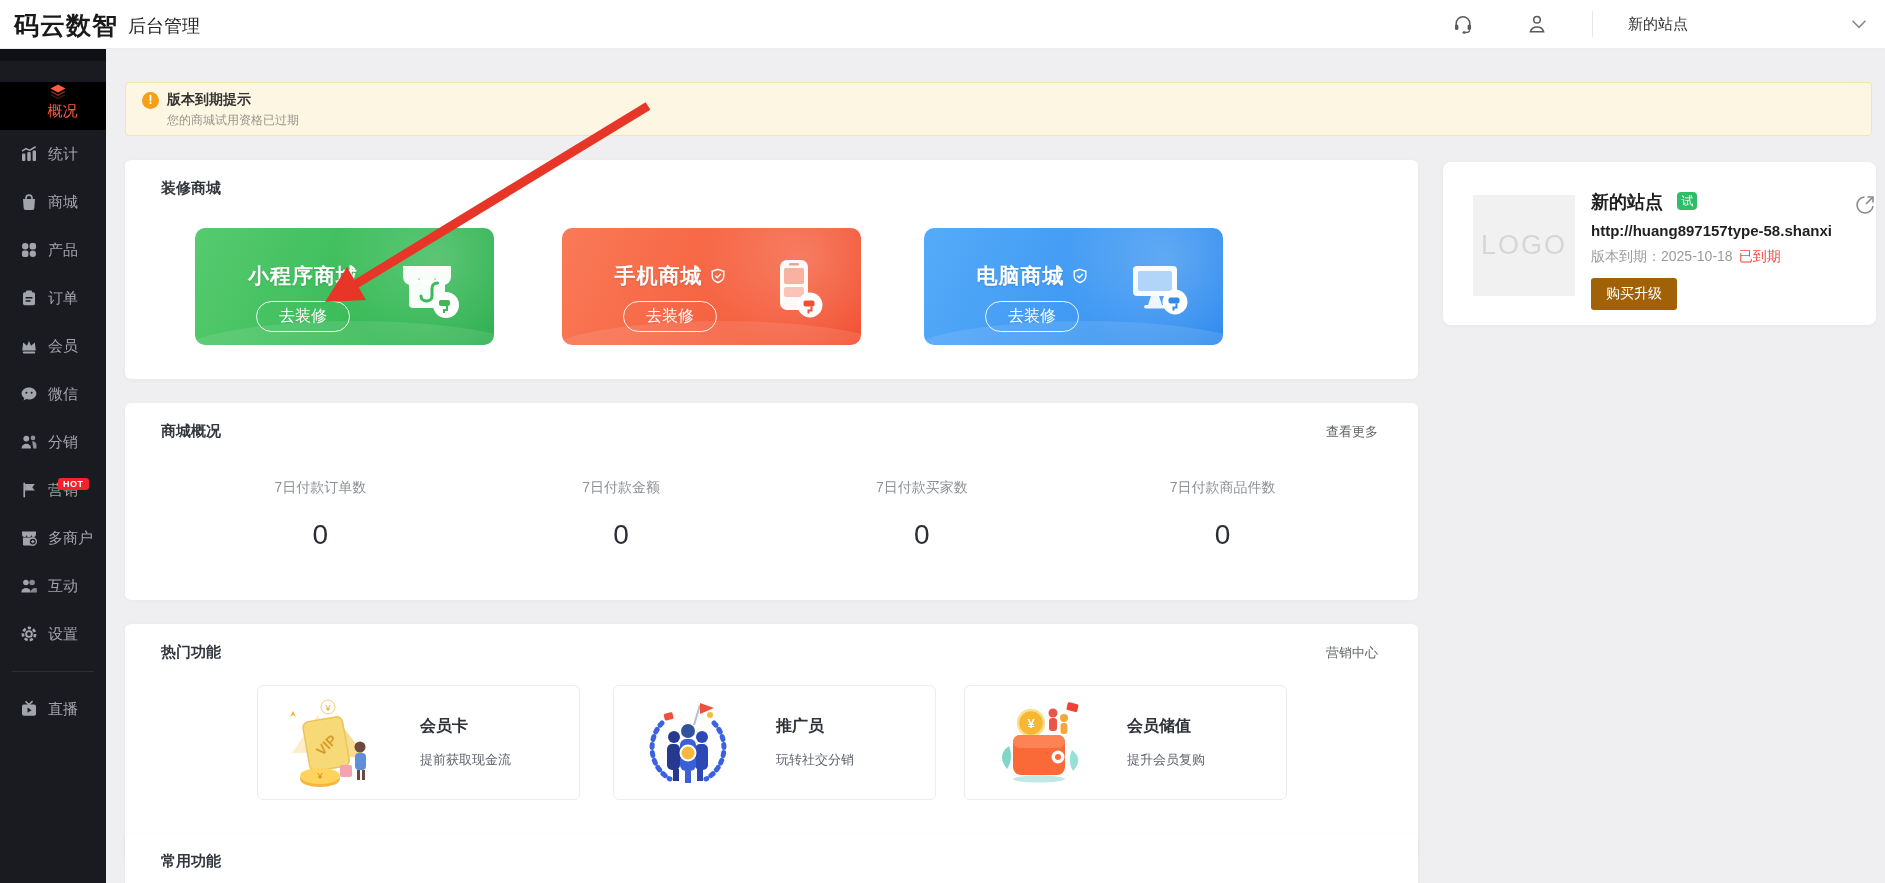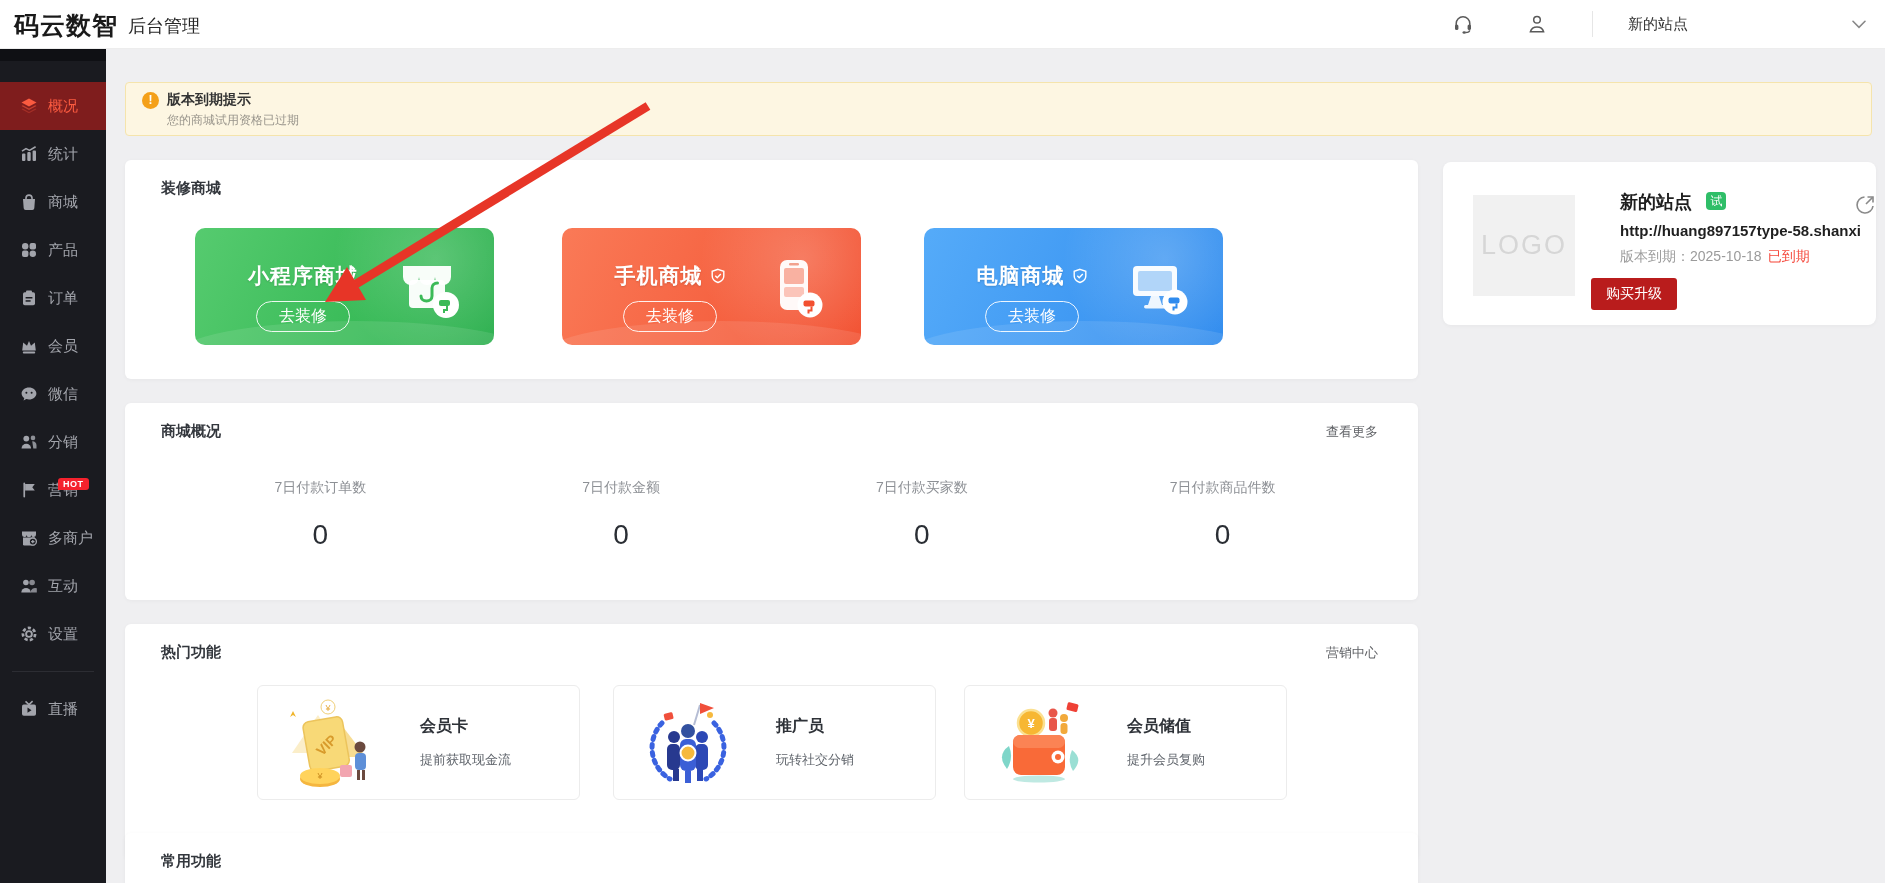--- a/index.html
+++ b/index.html
@@ -16,21 +16,21 @@
   .hdr-divider { position:absolute; left:1592px; top:11px; width:1px; height:26px; background:#e6e6e6; }
   .hdr-site { position:absolute; left:1628px; top:15px; font-size:15px; color:#333; cursor:pointer; }
   .hdr-chevron { position:absolute; left:1852px; top:20px; width:14px; height:9px; color:#888; cursor:pointer; }
 
   
   .sidebar { position:absolute; top:48px; left:0; bottom:0; width:106px; background:#1a1b20; z-index:9; }
   .sidebar::before { content:""; position:absolute; top:0; left:0; right:0; height:13px; background:#0f1014; }
   .nav { padding-top:34px; }
   .nav-item { height:48px; display:flex; align-items:center; padding-left:19px; color:#a2a4ab; font-size:15px; cursor:pointer; position:relative; --cutbg:#1a1b20; }
   .nav-item .nico { width:20px; height:20px; margin-right:9px; display:flex; align-items:center; justify-content:center; flex:none; }
-  .nav-item.active { background:#7f1d1d; color:#fb5b40; --cutbg:#ffffff; }
+  .nav-item.active { background:#000000; color:#fb5b40;flex-direction:column; --cutbg:#ffffff; }
   .hot-badge { position:absolute; top:12px; left:58px; background:#f5222d; color:#fff; font-size:9px; font-weight:bold; padding:1px 5px; border-radius:3px 3px 3px 0; letter-spacing:.5px; }
   .nav-divider { height:1px; background:#2c2d33; margin:13px 12px; }
 
   
   .card { position:absolute; background:#fff; border-radius:6px; box-shadow:0 1px 4px rgba(0,0,0,.04); }
   .section-heading { position:absolute; left:36px; top:19px; font-size:15px; font-weight:bold; color:#33373d; }
   .more-link { position:absolute; right:40px; top:20px; font-size:13px; color:#606266; cursor:pointer; }
 
   
   .alert { position:absolute; left:125px; top:82px; width:1747px; height:54px; background:#fdf6e2; border:1px solid #f5e4ac; border-radius:4px; padding:8px 16px; z-index:2; }
@@ -69,28 +69,28 @@
   .feature-text { margin-left:40px; }
   .feature-title { font-size:16px; font-weight:bold; color:#2e3238; }
   .feature-desc { font-size:13px; color:#5f646b; margin-top:14px; }
 
   
   #card-common { left:125px; top:833px; width:1293px; height:70px; }
 
   
   #site-panel { left:1443px; top:162px; width:433px; height:163px; border-radius:8px; }
   .logo-box { position:absolute; left:30px; top:33px; width:102px; height:101px; background:#f1f1f1; border-radius:0; display:flex; align-items:center; justify-content:center; font-size:27px; color:#d6d6d6; letter-spacing:2px; }
-  .site-info { position:absolute; left:148px; top:28px; right:22px;margin-left:29px; }
+  .site-info { position:absolute; left:148px; top:28px; right:22px; }
   .site-name { font-size:18px; font-weight:bold; color:#1f1f1f; display:inline-block; }
   .badge-trial { display:inline-block; background:#2fbe68; color:#fff; font-size:12px; line-height:1; padding:3px 4px; border-radius:4px; margin-left:10px; vertical-align:3px; }
   .site-url { margin-top:8px; font-size:15px; font-weight:bold; color:#1f1f1f; white-space:nowrap; width:242px; overflow:hidden; cursor:pointer; }
   .open-icon { position:absolute; right:0; top:32px; width:22px; height:22px; color:#8a8a8a; cursor:pointer; }
   .expire-row { margin-top:9px; font-size:14px; color:#9b9b9b; }
   .expire-status { color:#f5493d; margin-left:6px; }
-  .upgrade-btn { position:absolute; left:148px; top:116px; background:#b91c1c; color:#fff; font-size:14px; padding:7px 15px; border:none; border-radius:3px; cursor:pointer; }
+  .upgrade-btn { position:absolute; left:148px; top:116px; background:#a16207; color:#fff; font-size:14px; padding:7px 15px; border:none; border-radius:3px; cursor:pointer; }
 
   .arrow-overlay { position:absolute; left:0; top:0; z-index:30; pointer-events:none; }
   svg { display:block; }
 </style>
 </head>
 <body>
 
 <div class="header">
   <div class="logo">码云数智</div>
   <div class="logo-sub">后台管理</div>

